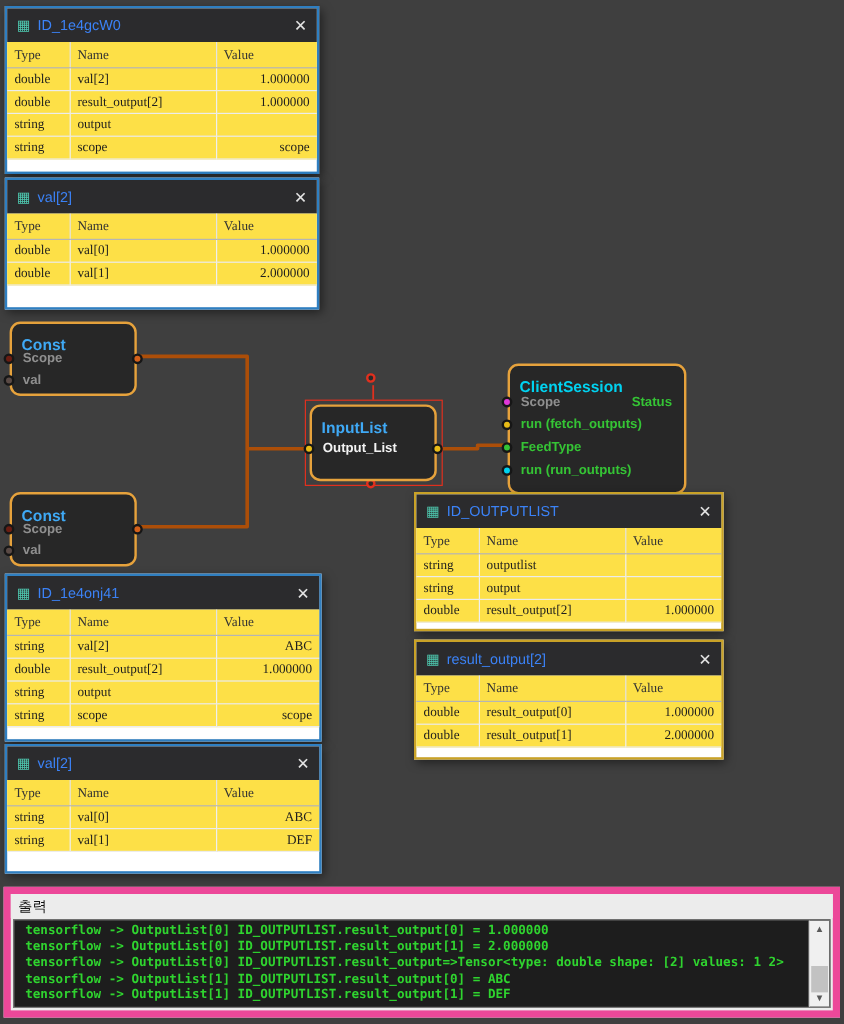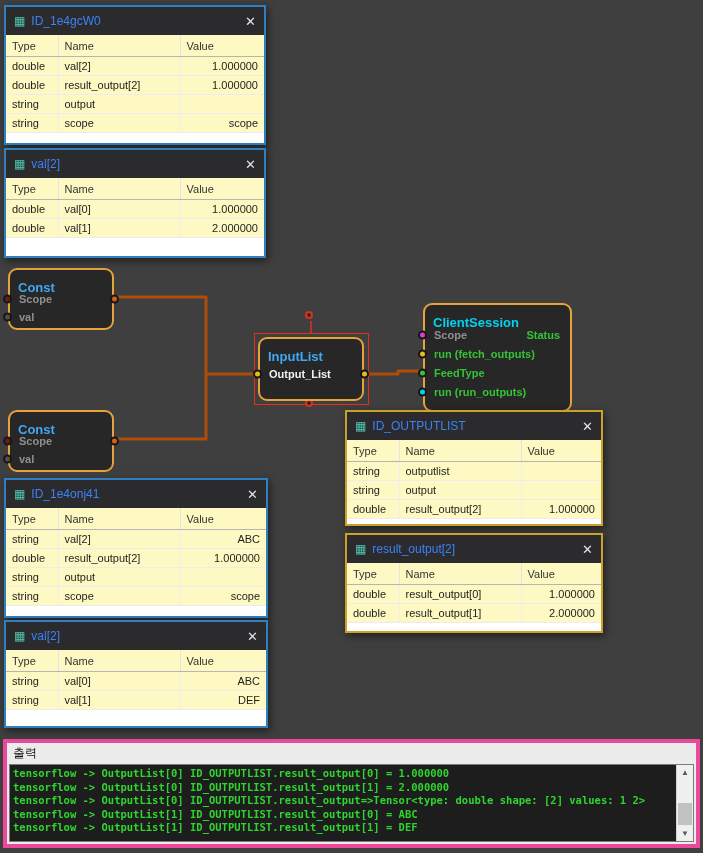--- a/index.html
+++ b/index.html
@@ -18,21 +18,21 @@
     box-shadow:2px 3px 8px rgba(0,0,0,.5);
   }
   .panel.gold { border-color:#c9a227; }
   .titlebar {
     height:28px; background:#2b2b2d; display:flex; align-items:center;
     gap:6px; padding:0 8px;
   }
   .t-icon { color:#4ec9b0; font-size:12px; line-height:1; }
   .titlebar .title { flex:1; color:#3b82f6; font-size:12px; }
   .close { color:#e3e3e3; font-size:13px; line-height:1; cursor:pointer; }
-  table.grid { width:100%; border-collapse:collapse; background:#fef9c3; font-size:11px; color:#1e1e1e; table-layout:fixed; }
+  table.grid { width:100%; border-collapse:collapse; background:#fde047; font-size:11px; color:#1e1e1e; table-layout:fixed;font-family:Liberation Serif, serif; }
   table.grid th {
     font-weight:normal; text-align:left; color:#333;
     padding:5px 6px 4px; border-bottom:1px solid #b5b5b5; border-right:1px solid #e3e3e3;
   }
   table.grid td { padding:3px 6px; border-bottom:1px solid #ececec; border-right:1px solid #efefef; }
   table.grid th:last-child, table.grid td:last-child { border-right:none; }
   .c-type { width:52px; }
   .c-name { width:122px; }
   .val { text-align:right; }
 
@@ -68,31 +68,31 @@
 
   
   .sel-rect { position:absolute; border:1px solid #e0301e; }
   .sel-handle {
     position:absolute; width:8px; height:8px; border-radius:50%;
     border:2px solid #e0301e; background:#2a2a2a;
   }
 
   
   .console {
-    position:absolute; background:#ececec; border:4px solid #ec4899;
+    position:absolute; background:#ececec; border:6px solid #ec4899;
   }
   .console-header {
     height:20px; display:flex; align-items:center; padding:0 6px;
     font-size:12px; color:#111; background:#ececec;
   }
   .console-body {
     position:absolute; left:2px; right:2px; top:21px; bottom:2px;
     background:#1d1d1d; border:1px solid #7a7a7a; overflow:hidden;
   }
-  .console-lines { position:absolute; left:0; top:2px; right:17px; }
+  .console-lines { position:absolute; left:6px; top:2px; right:17px; }
   .cline {
     display:block; white-space:nowrap; overflow:hidden;
     font-family:"DejaVu Sans Mono", monospace;
     font-size:10.5px; font-weight:bold; line-height:13.5px;
     color:#2fd42f; padding-left:3px;
   }
   .cline.selected { background:#2a7ade; color:#ffffff; }
   .scrollbar {
     position:absolute; right:0; top:0; bottom:0; width:17px;
     background:#f0f0f0; border-left:1px solid #d5d5d5;

